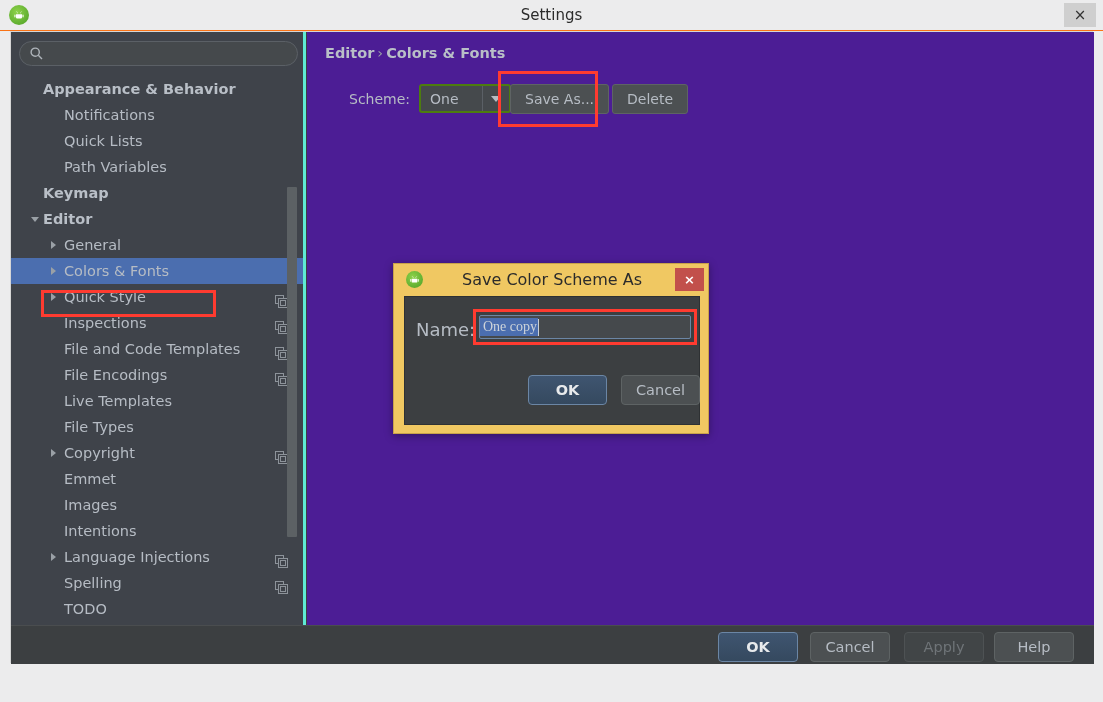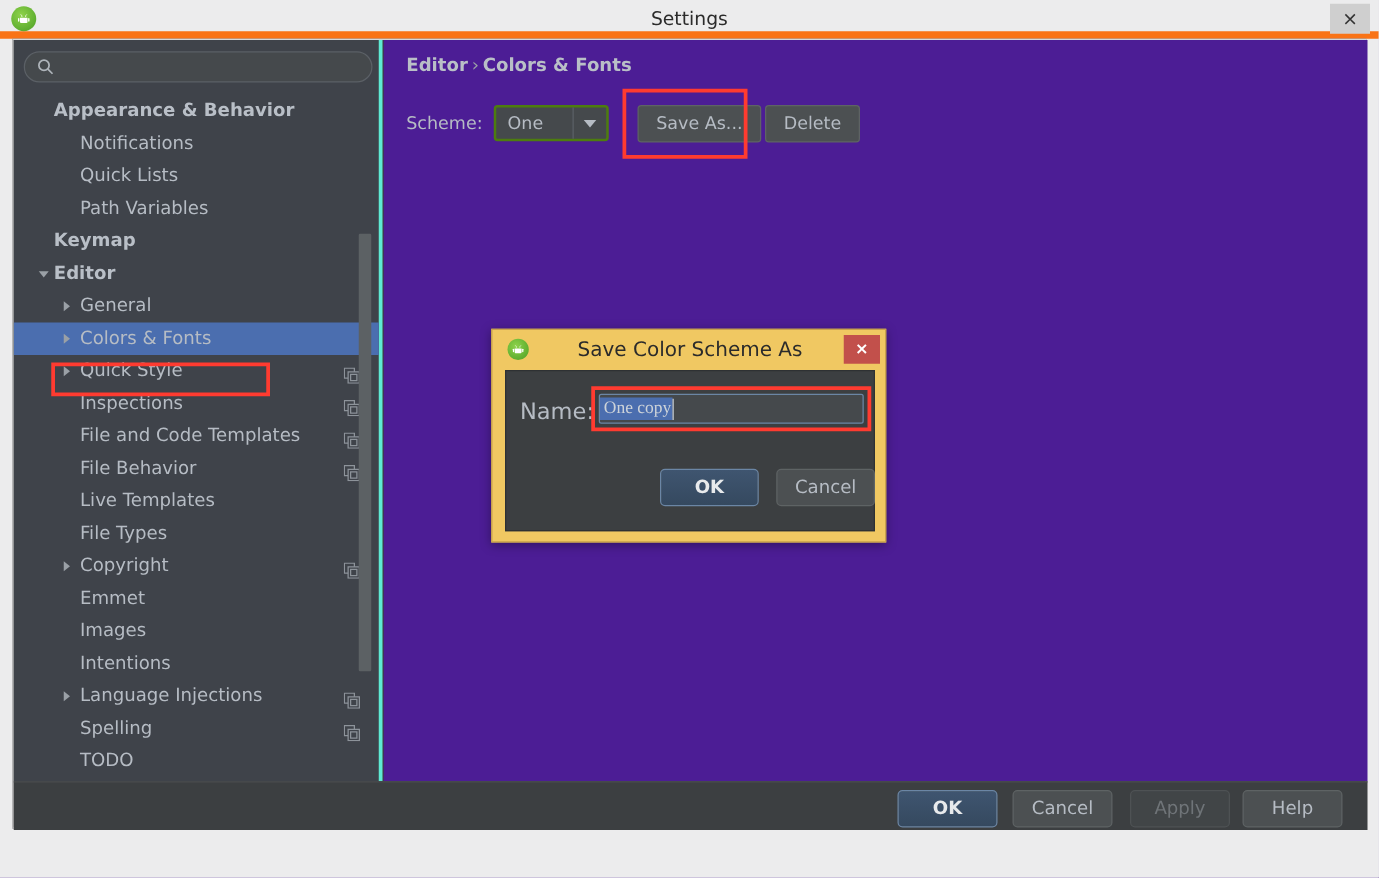--- a/index.html
+++ b/index.html
@@ -15,21 +15,21 @@
     position: relative;
     width: 1103px; height: 702px;
     background: #ececed;
   }
 
   
   #titlebar {
     position: absolute; left: 0; top: 0;
     width: 1103px; height: 31px;
     background: #ececed;
-    border-bottom: 6px solid #f97316;
+    border-bottom: 1px solid #f97316;
   }
   #app-icon {
     position: absolute; left: 9px; top: 5px;
     width: 20px; height: 20px;
     border-radius: 50%;
     background: radial-gradient(circle at 40% 35%, #8ed24a 0%, #5fae30 70%, #4d9a26 100%);
     display: flex; align-items: center; justify-content: center;
   }
   #app-icon svg { display: block; }
   #title-text {
@@ -147,21 +147,21 @@
     position: absolute; left: 18px; top: 13px;
     font-size: 14.5px; font-weight: bold;
     color: #b9bfc7;
   }
   #breadcrumb .sep { font-weight: normal; color: #9aa0a6; padding: 0 3px; }
 
   #scheme-row {
     position: absolute; left: 18px; top: 52px;
     display: flex; align-items: center;
   }
-  #scheme-label { font-size: 14px; color: #b6bcc4; margin-right: 9px; }
+  #scheme-label { font-size: 14px; color: #b6bcc4; margin-right: 9px; margin-left: 24px; }
   #scheme-combo {
     display: flex; align-items: stretch;
     width: 92px; height: 29px;
     background: #45494c;
     border: 2px solid #4d7c0f;
     border-radius: 3px;
     cursor: pointer;
   }
   #scheme-value {
     flex: 1; display: flex; align-items: center;
@@ -417,21 +417,21 @@
           </div>
           <div class="tree-row d1">
             <span class="tree-label">File and Code Templates</span>
             <span class="copy-icon"><svg width="13" height="13" viewBox="0 0 13 13" aria-hidden="true">
                 <rect x="0.5" y="0.5" width="8" height="8" fill="none" stroke="#8d939a"></rect>
                 <rect x="3.5" y="3.5" width="9" height="9" fill="#3f434a" stroke="#8d939a"></rect>
                 <rect x="5.5" y="5.5" width="5" height="5" fill="none" stroke="#8d939a"></rect>
               </svg></span>
           </div>
           <div class="tree-row d1">
-            <span class="tree-label">File Behavior</span>
+            <span class="tree-label">File Encodings</span>
             <span class="copy-icon"><svg width="13" height="13" viewBox="0 0 13 13" aria-hidden="true">
                 <rect x="0.5" y="0.5" width="8" height="8" fill="none" stroke="#8d939a"></rect>
                 <rect x="3.5" y="3.5" width="9" height="9" fill="#3f434a" stroke="#8d939a"></rect>
                 <rect x="5.5" y="5.5" width="5" height="5" fill="none" stroke="#8d939a"></rect>
               </svg></span>
           </div>
           <div class="tree-row d1">
             <span class="tree-label">Live Templates</span>
           </div>
           <div class="tree-row d1">

